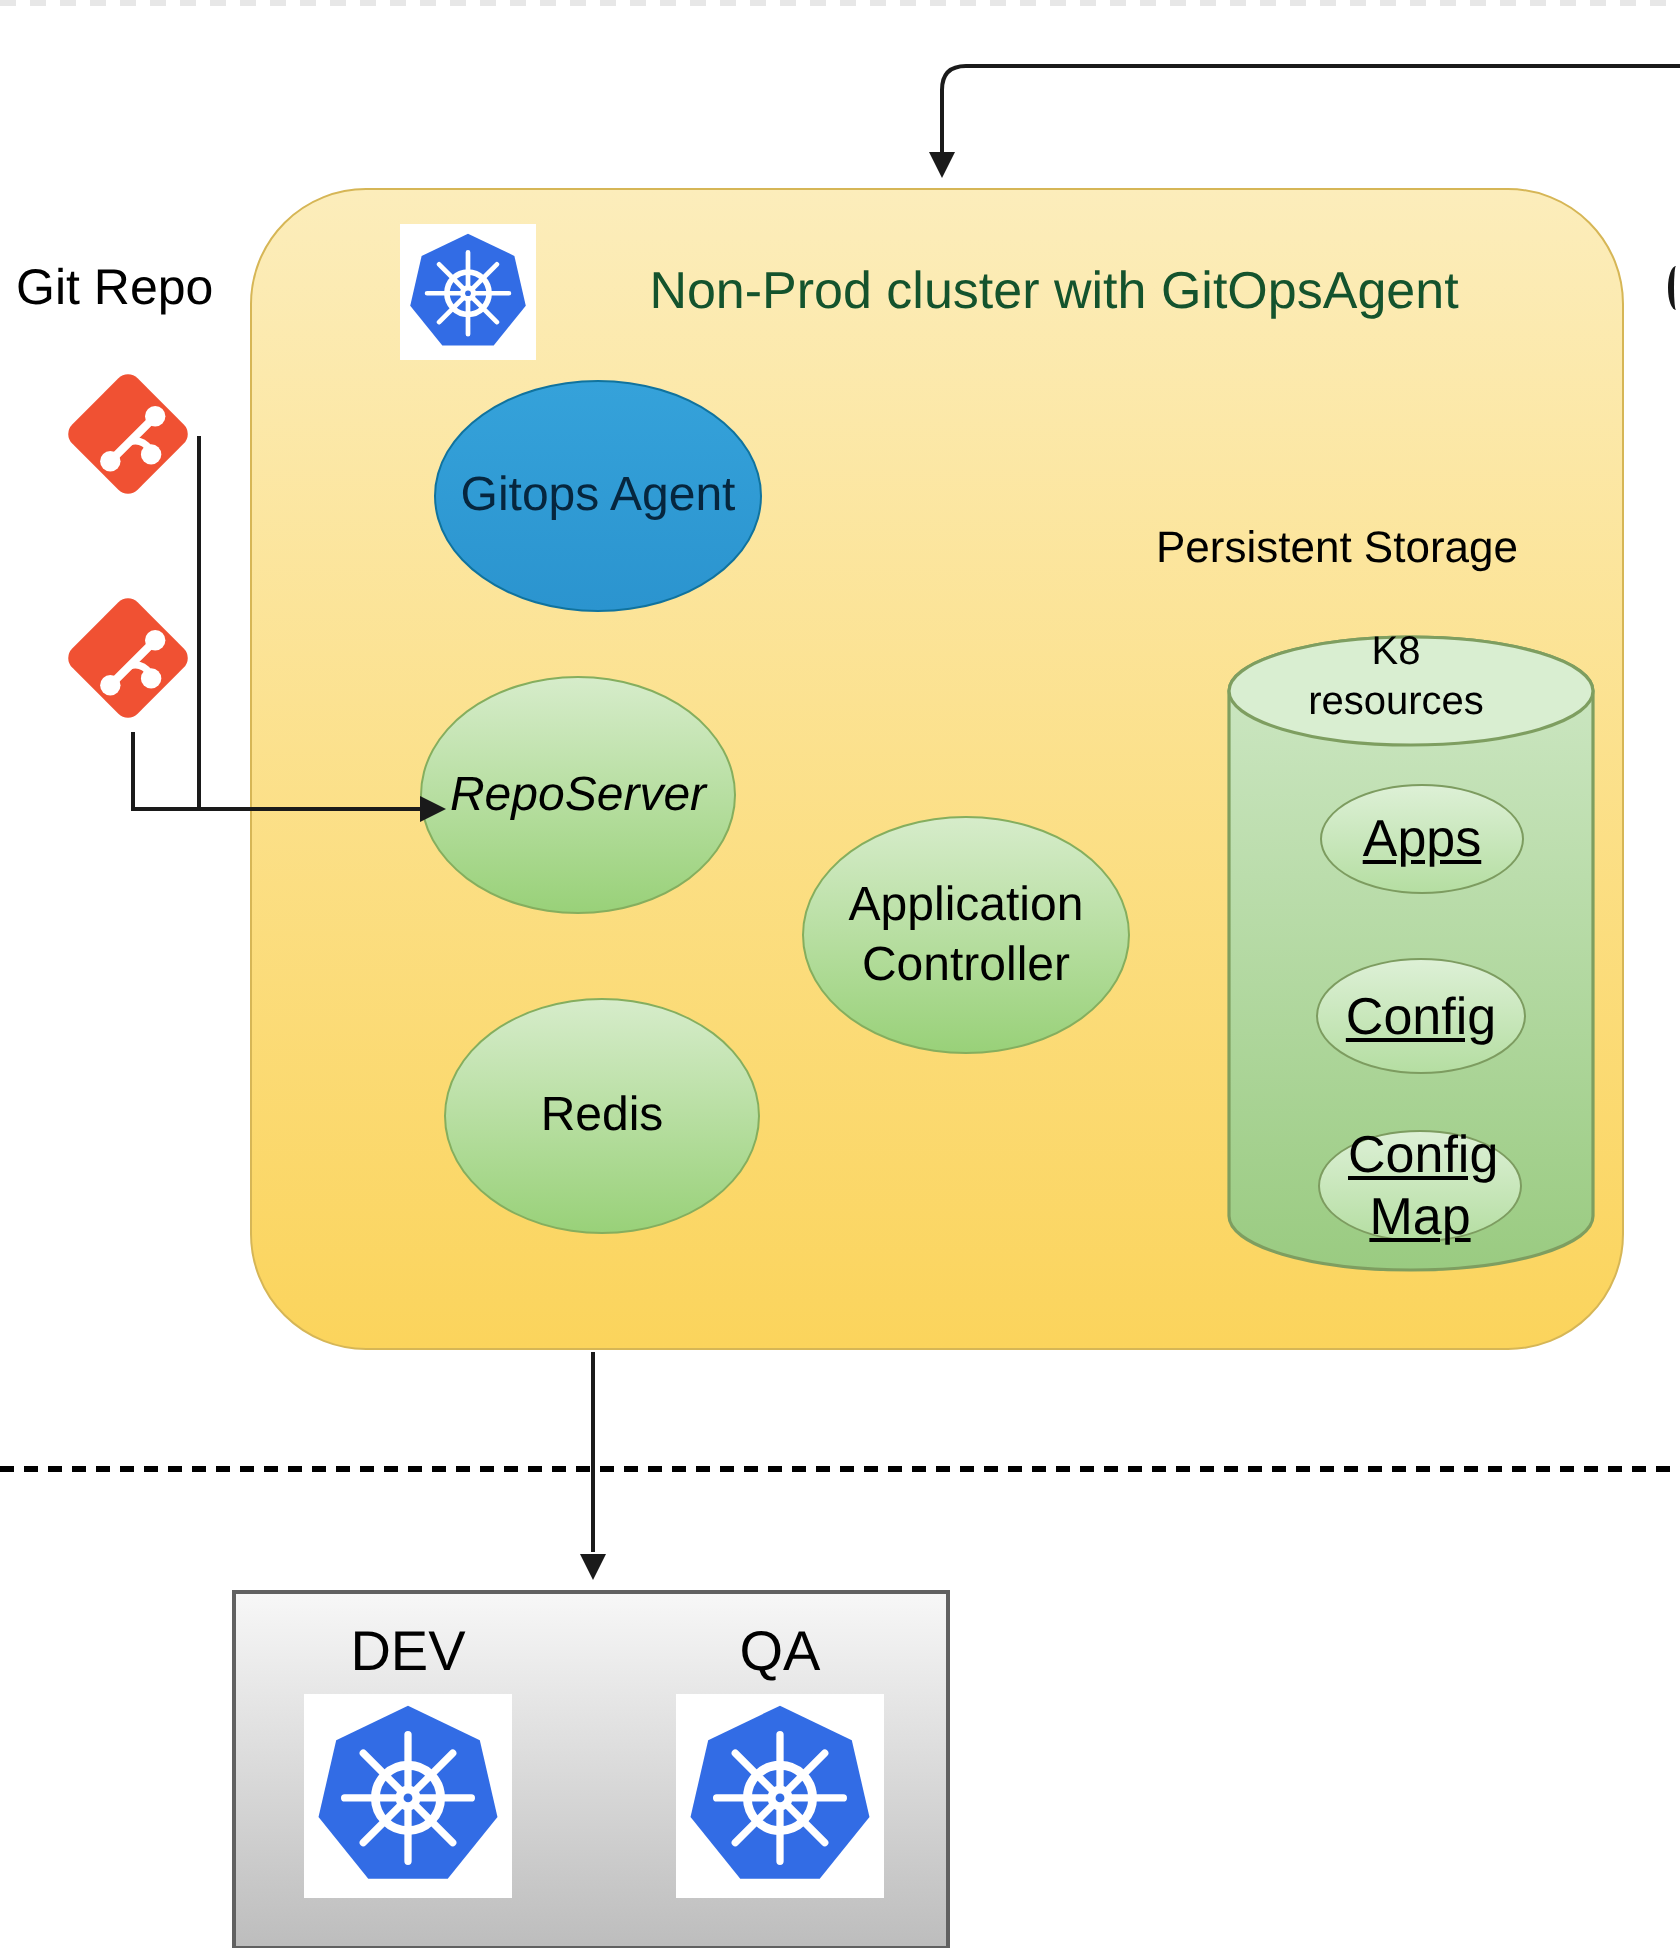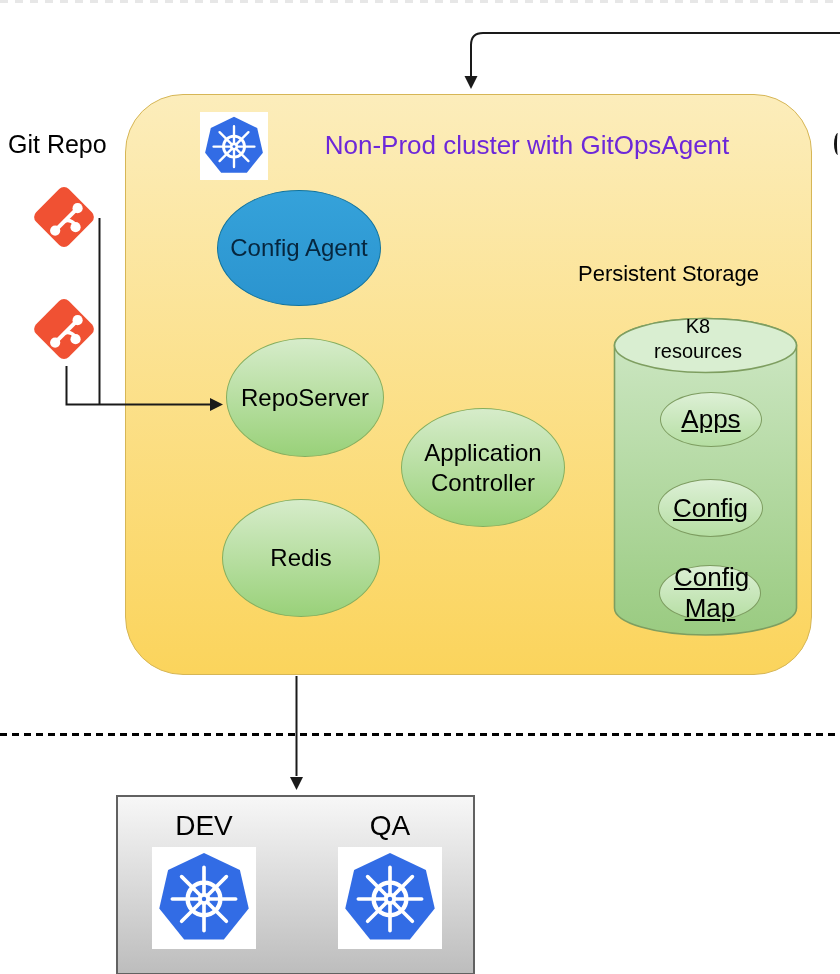--- a/index.html
+++ b/index.html
@@ -36,29 +36,29 @@
     background:repeating-linear-gradient(90deg,#e7e7e7 0 8px, transparent 8px 15px);
   }
   #cluster-box {
     left:125px; top:94px; width:687px; height:581px;
     border-radius:58px;
     background:linear-gradient(#fcedbb, #fbd45c);
     border:1.5px solid #d6b656;
   }
   #cluster-title {
     left:306px; top:130px; width:442px;
-    font-size:26px; text-align:center; color:#6d28d9;
+    font-size:26px; text-align:center; color:#14532d;
   }
   #cluster-k8s-icon { left:200px; top:112px; width:68px; height:68px; background:#fff; display:flex; align-items:center; justify-content:center; }
   #git-repo-label { left:8px; top:130px; width:112px; font-size:25px; }
   .git-icon { width:68px; height:68px; }
   #git-icon-1 { left:30px; top:183px; }
   #git-icon-2 { left:30px; top:295px; }
   #node-gitops-agent { left:217px; top:190px; width:164px; height:116px; }
-  #node-repo-server  { left:226px; top:338px; width:158px; height:119px; }
+  #node-repo-server  { left:210px; top:338px; width:158px; height:119px;font-style:italic; }
   #node-app-controller { left:401px; top:408px; width:164px; height:119px; }
   #node-app-controller .inner { width:132px; }
   #node-redis { left:222px; top:499px; width:158px; height:118px; }
   #storage-title { left:578px; top:261px; width:210px; font-size:22px; text-align:left; }
   #cylinder-svg { left:613px; top:317px; }
   #cylinder-label { left:642px; top:314px; width:112px; font-size:20px; text-align:center; }
   #storage-apps    { left:660px; top:392px; width:102px; height:55px; }
   #storage-secrets { left:658px; top:479px; width:105px; height:58px; }
   #storage-config  { left:659px; top:565px; width:102px; height:56px; line-height:1.18; }
   #storage-config .inner { width:72px;text-align:center; }
@@ -130,21 +130,21 @@
         <use href="#git-logo"></use>
       </svg>
   </div>
   <div id="git-icon-2" class="abs git-icon">
     <svg width="68" height="68">
         <use href="#git-logo"></use>
       </svg>
   </div>
 
   <div id="node-gitops-agent" class="abs ellipse blue-node">
-    <span class="inner">Config Agent</span>
+    <span class="inner">Gitops Agent</span>
   </div>
   <div id="node-repo-server" class="abs ellipse green-node">
     <span class="inner">RepoServer</span>
   </div>
   <div id="node-app-controller" class="abs ellipse green-node">
     <span class="inner">Application Controller</span>
   </div>
   <div id="node-redis" class="abs ellipse green-node">
     <span class="inner">Redis</span>
   </div>

